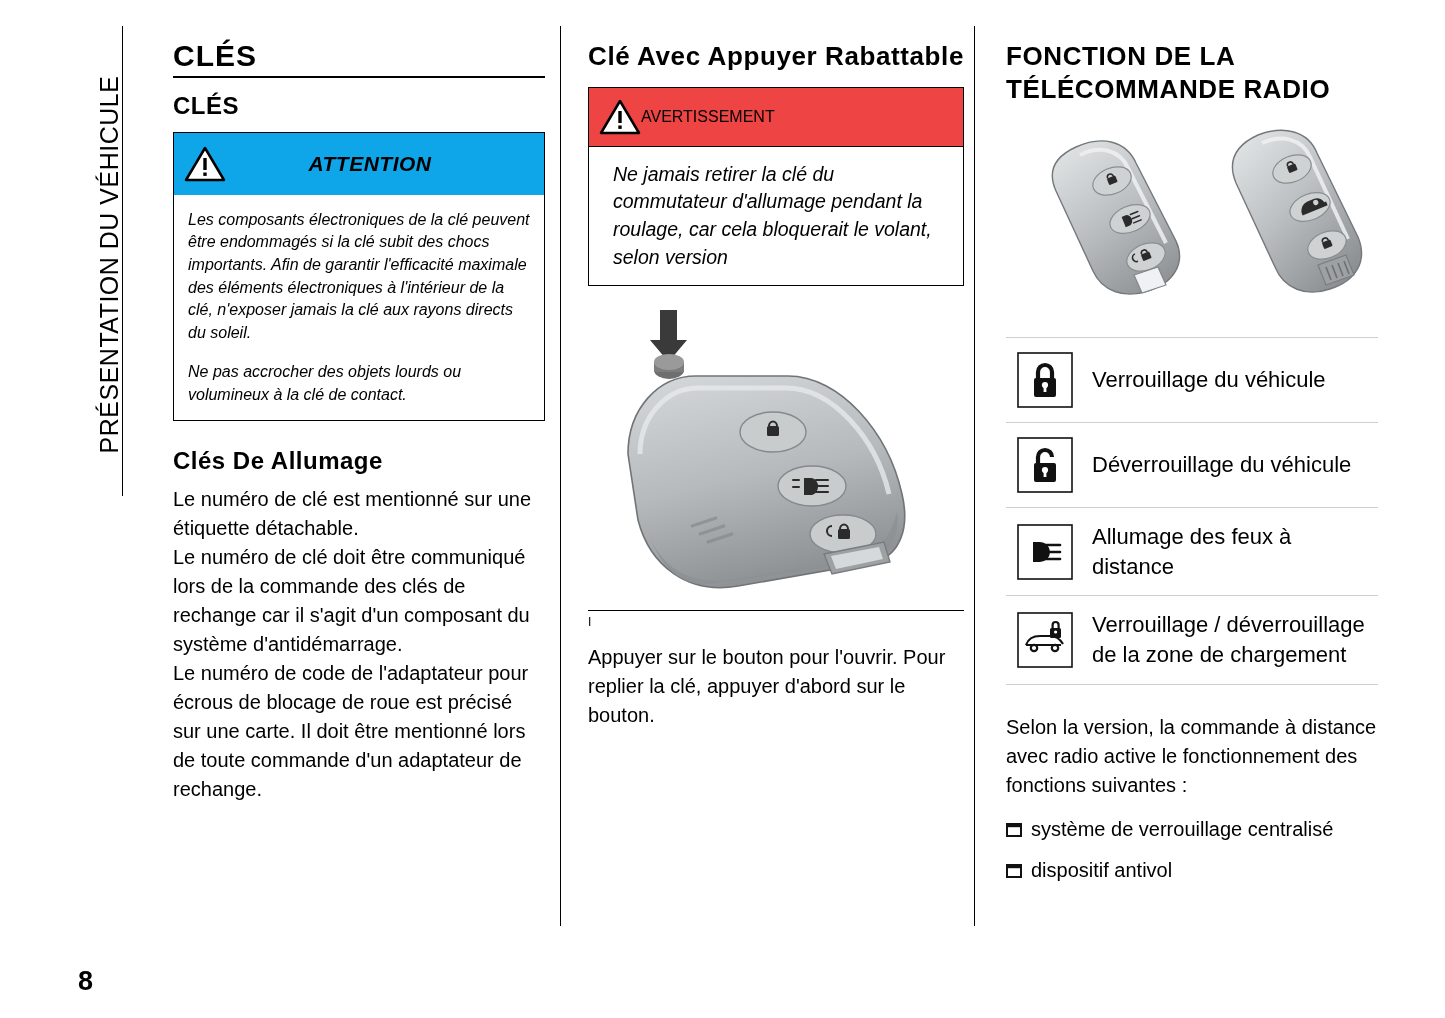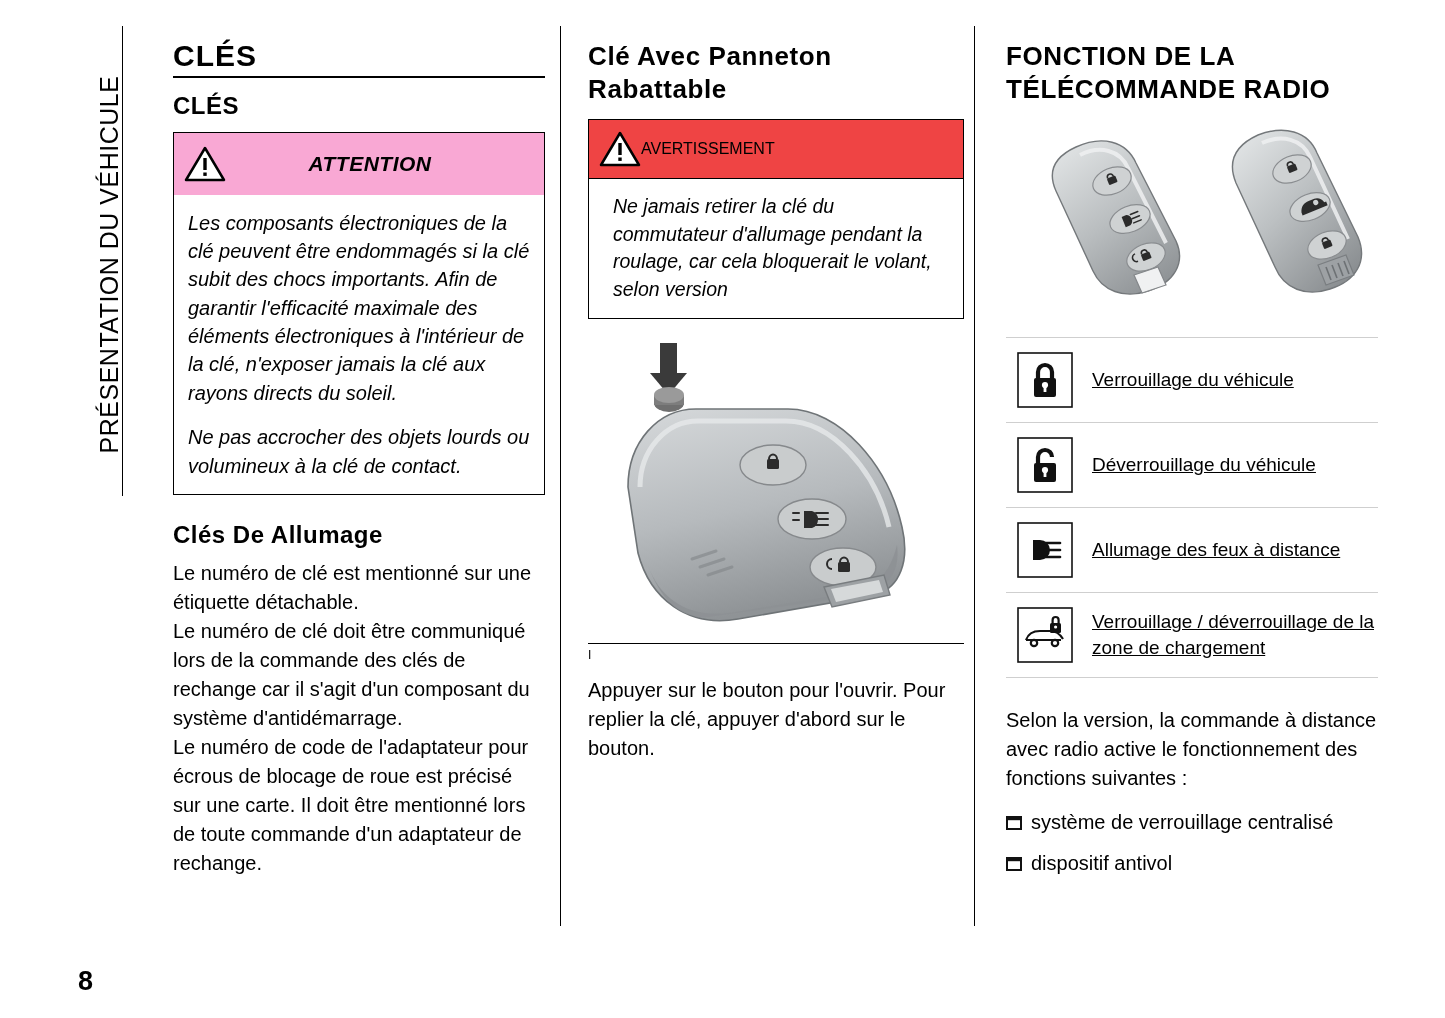--- a/index.html
+++ b/index.html
@@ -100,21 +100,21 @@
     margin: 0 0 14px 0;
   }
 
   
   .alert-box {
     border: 1px solid #000;
     width: 100%;
     box-sizing: border-box;
   }
   .alert-head {
-    background: #f9a8d4;
+    background: #0ea5e9;
     display: flex;
     align-items: center;
     padding: 12px 10px;
     box-sizing: border-box;
   }
   .alert-head .tri {
     flex: 0 0 auto;
     margin-right: 6px;
   }
   .alert-head .lbl {
@@ -122,21 +122,21 @@
     text-align: center;
     font-style: italic;
     font-weight: bold;
     font-size: 21px;
     letter-spacing: 0.5px;
     padding-right: 26px;
   }
   .alert-body {
     padding: 14px 14px 14px 14px;
     font-style: italic;
-    font-size: 20px;
+    font-size: 16px;
     line-height: 1.42;
   }
   .alert-body p { margin: 0 0 16px 0; }
   .alert-body p:last-child { margin-bottom: 0; }
 
   .warn-head {
     background: #ef4444;
     display: flex;
     align-items: center;
     padding: 10px 10px;
@@ -178,24 +178,23 @@
     padding: 14px 0;
   }
   .sym-row:first-child { border-top: 1px solid #cfcfcf; }
   .sym-icon {
     flex: 0 0 78px;
     display: flex;
     align-items: center;
     justify-content: center;
   }
   .sym-text {
-    font-size: 19px;
+    font-size: 22px;
     line-height: 1.35;
     padding-left: 8px;
-    text-decoration: underline;
   }
 
   .note-text {
     margin-top: 28px;
     font-size: 20px;
     line-height: 1.45;
   }
   .bullet-row {
     display: flex;
     align-items: flex-start;
@@ -246,21 +245,21 @@
 
     <h2 class="sub-rech">Clés De Allumage</h2>
     <div class="body-text">
       <p style="white-space: pre-line; margin-top: 8px;">Le numéro de clé est mentionné sur une étiquette détachable.
 Le numéro de clé doit être communiqué lors de la commande des clés de rechange car il s'agit d'un composant du système d'antidémarrage.
 Le numéro de code de l'adaptateur pour écrous de blocage de roue est précisé sur une carte. Il doit être mentionné lors de toute commande d'un adaptateur de rechange.</p>
     </div>
   </div>
 
   <div class="col col2">
-    <h1 class="title2">Clé Avec Panneton Rabattable</h1>
+    <h1 class="title2">Clé Avec Appuyer Rabattable</h1>
 
     <div>
       <div class="warn-head">
         <span class="tri">
           <svg width="42" height="38" viewBox="0 0 42 38">
             <polygon points="21,3 40,35 2,35" fill="#ffffff" stroke="#000000" stroke-width="2.5" stroke-linejoin="round"></polygon>
             <rect x="19.3" y="13" width="3.4" height="12" fill="#000"></rect>
             <rect x="19.3" y="27.5" width="3.4" height="3.4" fill="#000"></rect>
           </svg>
         </span>

